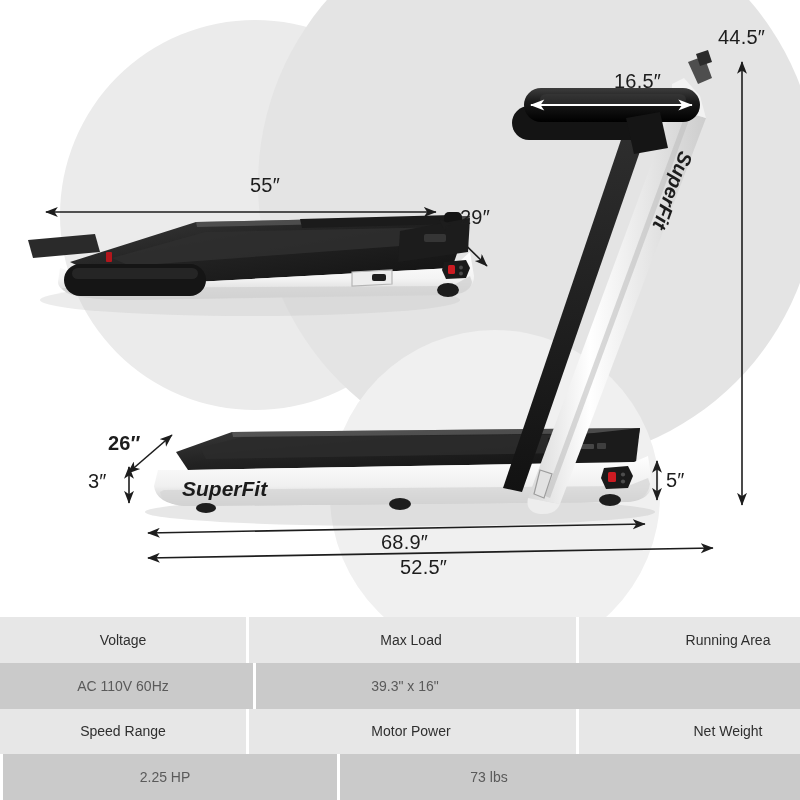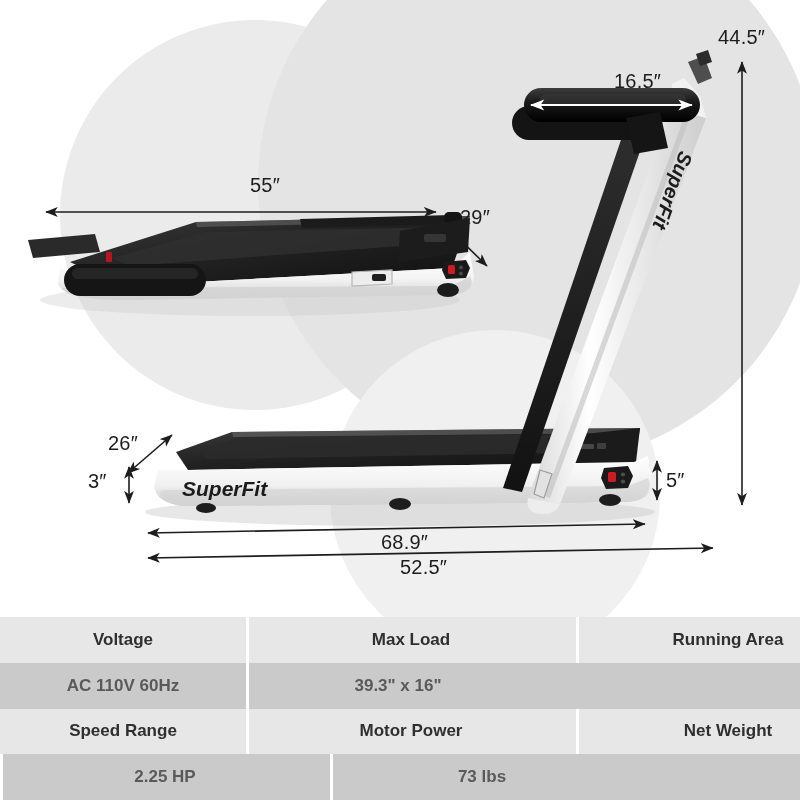--- a/index.html
+++ b/index.html
@@ -30,29 +30,28 @@
   }
   .dim-svg{position:absolute;left:0;top:0;width:800px;height:617px;}
 
   
   .spec{
     position:absolute;left:0;top:617px;width:800px;height:183px;
     display:flex;flex-direction:column;
   }
   .spec-row{display:flex;flex:1 1 0;}
   .spec-row.head{background:#e7e7e7;}
-  .spec-row.val{background:#cacaca;}
+  .spec-row.val{background:#cacaca;gap:7px;}
   .spec-cell{
     flex:0 0 auto;
     display:flex;align-items:center;justify-content:center;
-    font-size:17px;
+    font-size:14px;
     color:#3c3c3c;
     box-sizing:border-box;
     position:relative;
-    font-weight:bold;
   }
   .spec-cell.c0{width:246px;}
   .spec-cell.c1{width:330px;}
   .spec-cell.c2{width:280px;padding-left:24px;}
   .spec-cell.c1::before,
   .spec-cell.c2::before{
     content:"";position:absolute;left:0;top:0;bottom:0;width:3px;background:#ffffff;
   }
   .spec-row.head .spec-cell{color:#2f2f2f;}
   .spec-row.val .spec-cell{color:#5a5a5a;}
@@ -236,21 +235,21 @@
     </svg>
 
     <div class="dim-label" style="left:250px;top:174px;">55″</div>
 
     <div class="dim-label" style="left:460px;top:206px;">29″</div>
 
     <div class="dim-label" style="left:582px;top:70px;margin-left:32px;">16.5″</div>
 
     <div class="dim-label" style="left:718px;top:26px;">44.5″</div>
 
-    <div class="dim-label" style="left:108px;top:432px;">26″</div>
+    <div class="dim-label" style="left:108px;top:432px;font-weight:bold;">26″</div>
 
     <div class="dim-label" style="left:88px;top:470px;">3″</div>
 
     <div class="dim-label" style="left:666px;top:469px;">5″</div>
 
     <div class="dim-label" style="left:381px;top:531px;">68.9″</div>
 
     <div class="dim-label" style="left:400px;top:556px;">52.5″</div>
   </div>
 

